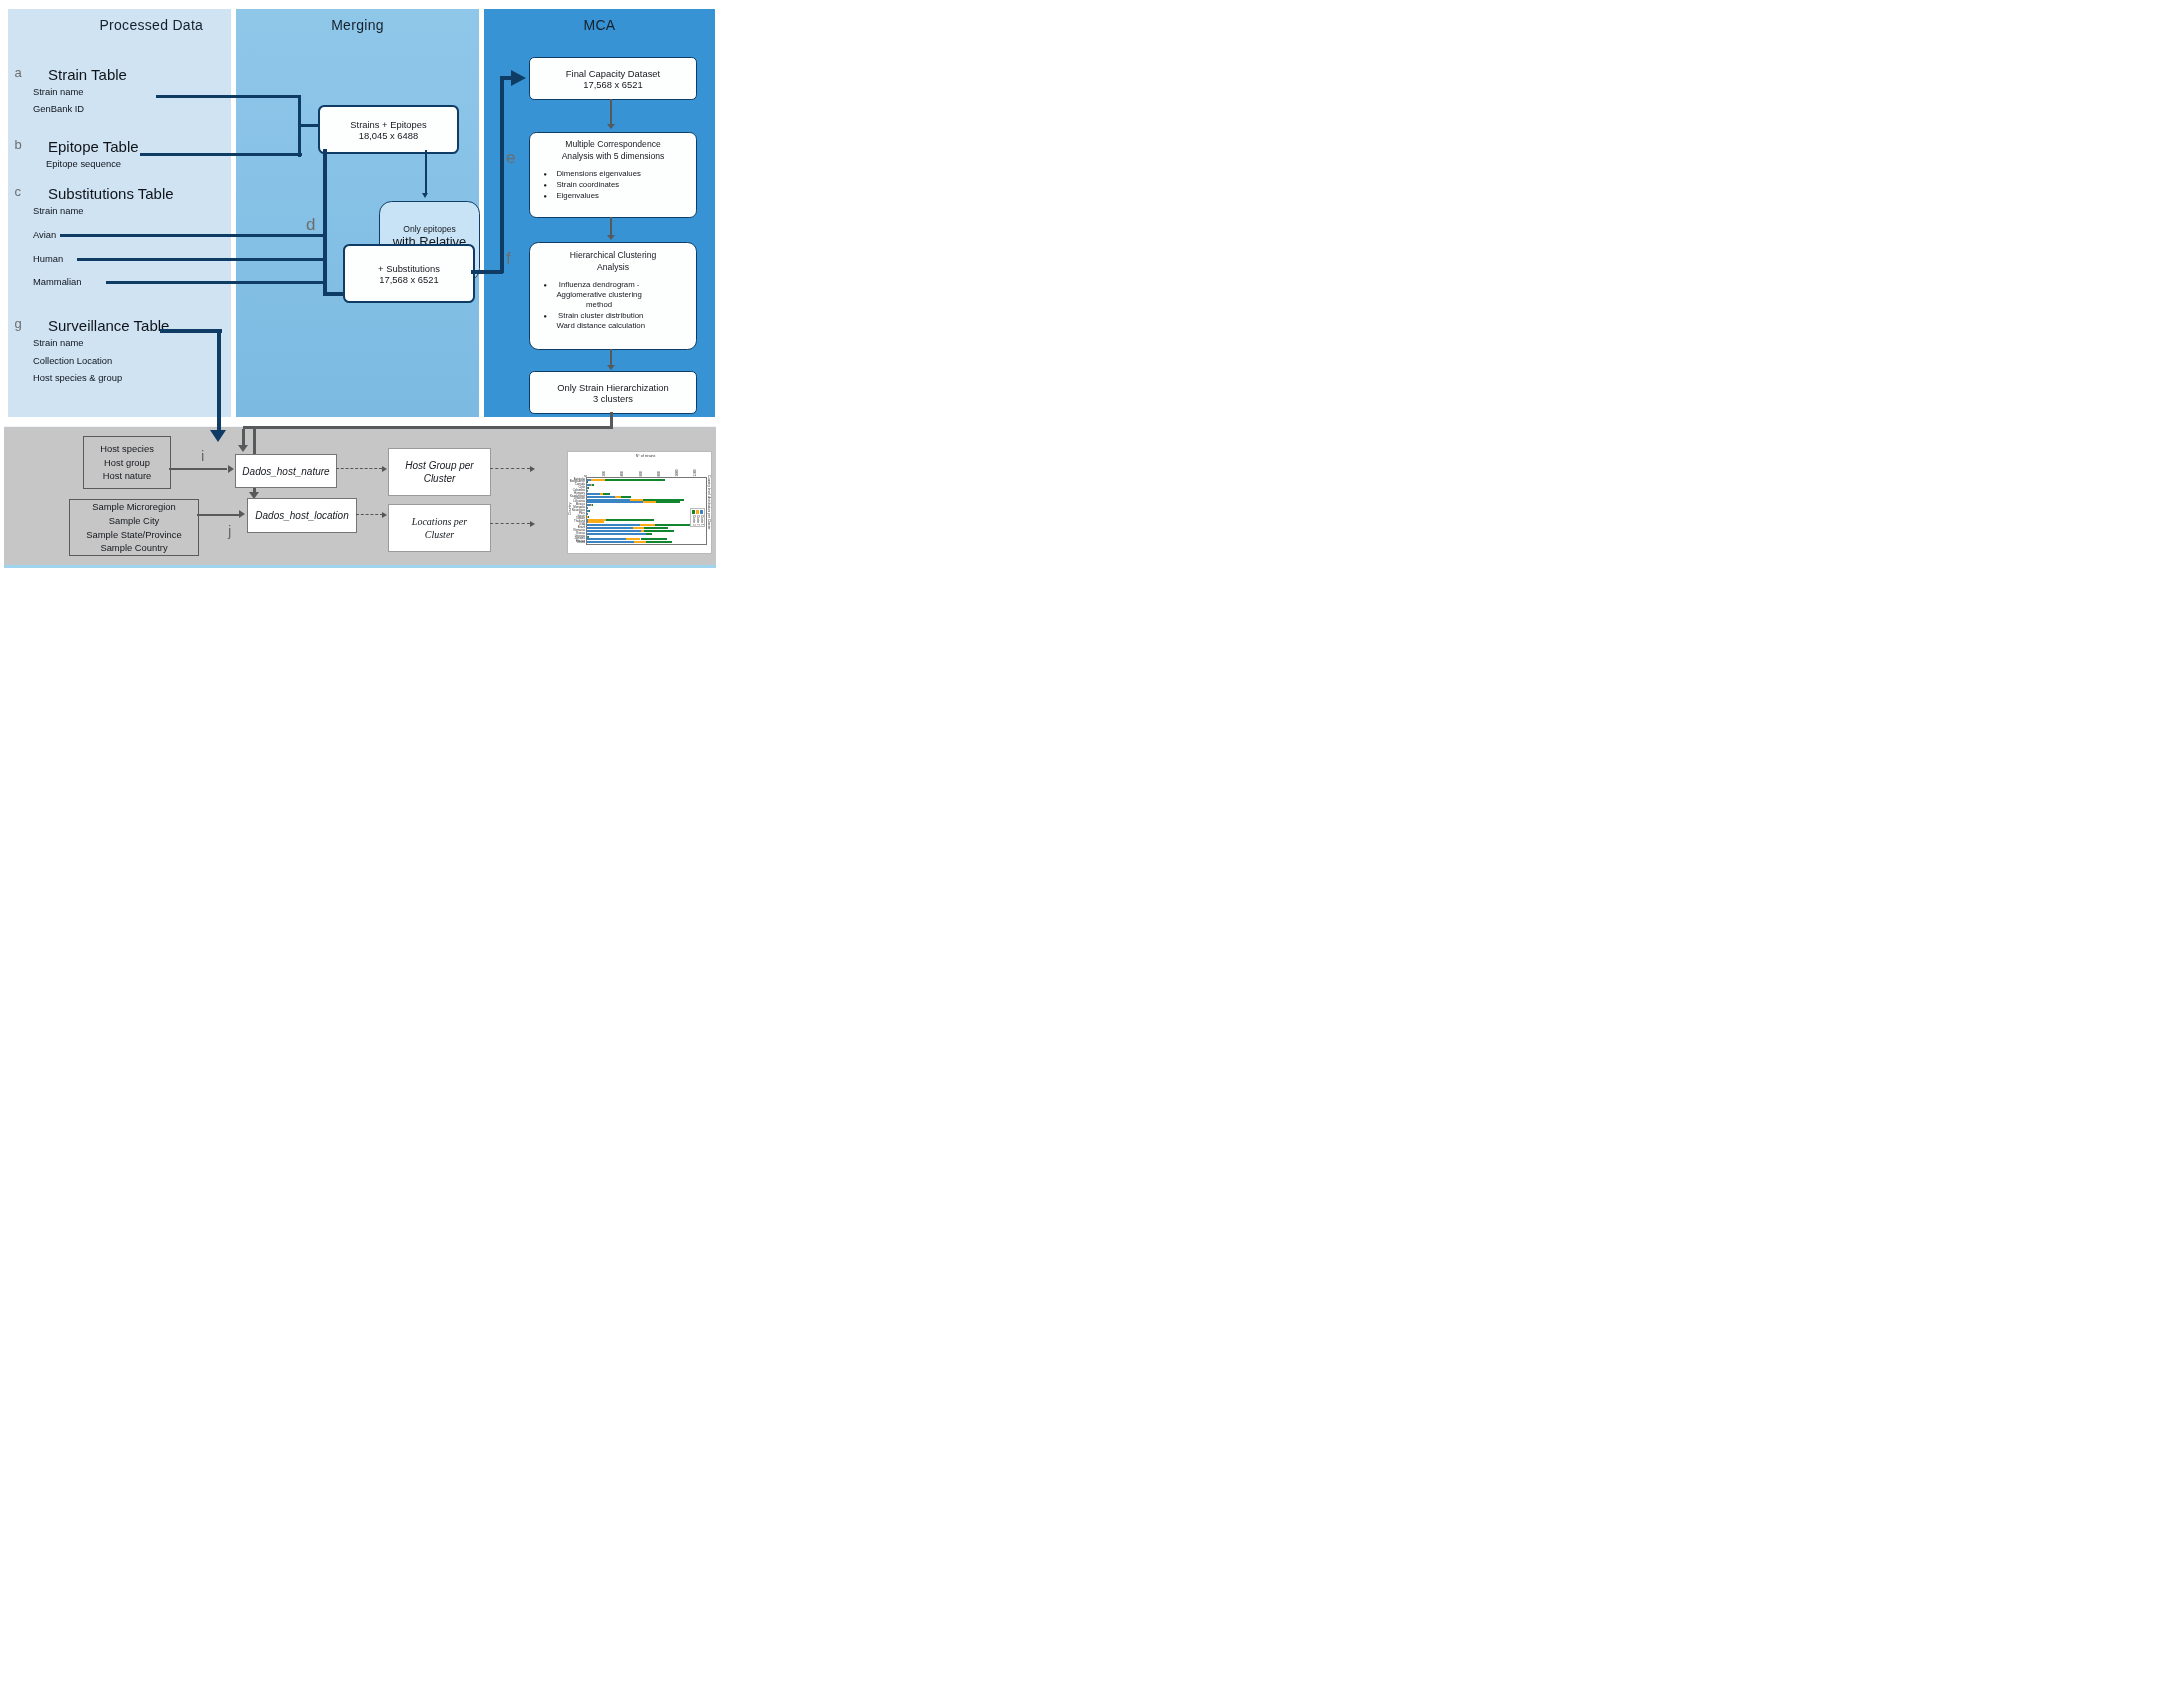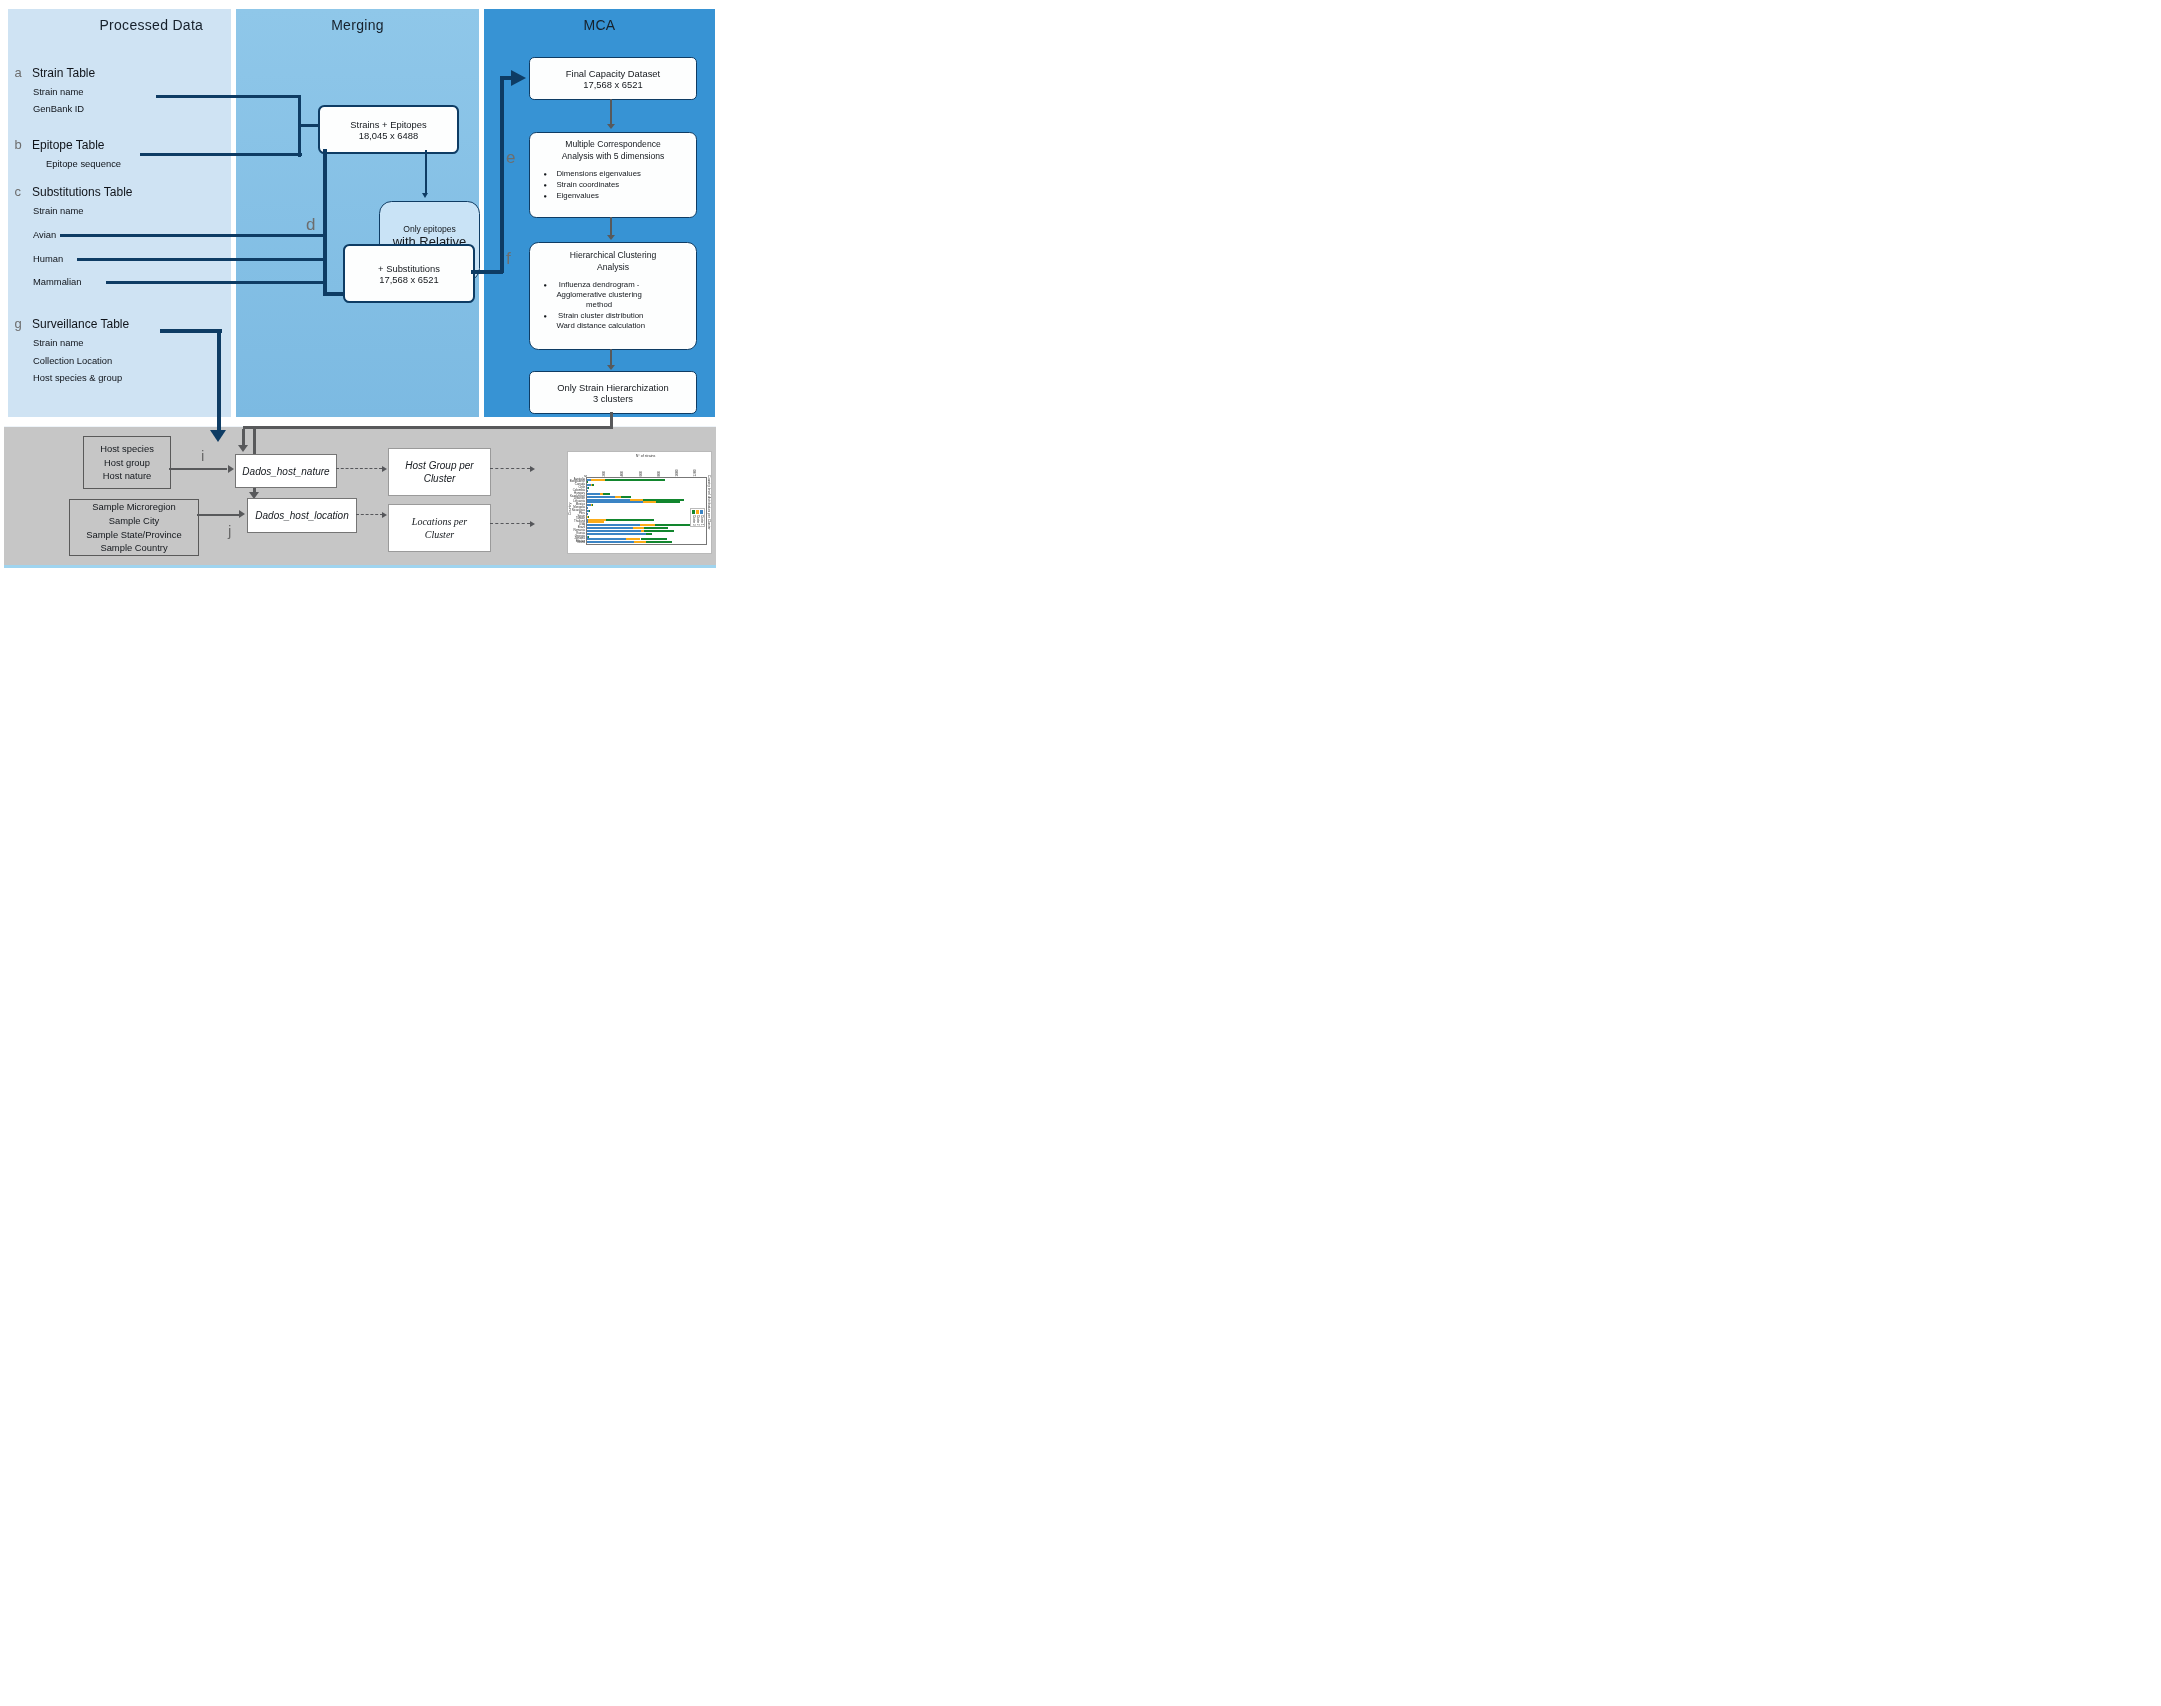--- a/index.html
+++ b/index.html
@@ -3,21 +3,21 @@
 <meta charset="utf-8">
 <style>
   html,body{margin:0;padding:0;background:#ffffff;font-family:"Liberation Sans",sans-serif;}
   #canvas{position:relative;width:720px;height:569px;background:#ffffff;overflow:hidden;
           --navy:#0e3c64;--gray:#58595b;color:#14181d;}
   .abs{position:absolute;}
   .panel{position:absolute;top:9.4px;height:408px;}
   .panel-title{position:absolute;top:17px;font-size:14px;color:#16202b;text-align:center;letter-spacing:0.3px;}
   .tag{position:absolute;color:#6d6d6d;font-size:13px;}
   .tag-big{position:absolute;color:#6d6d6d;font-size:17px;}
-  .hding{position:absolute;font-size:12px;color:#10141a;}
+  .hding{position:absolute;font-size:15px;color:#10141a;margin-left:16px;}
   .sub{position:absolute;font-size:9.4px;color:#10141a;}
   .nl{position:absolute;background:var(--navy);}
   .gl{position:absolute;background:var(--gray);}
   .tri{position:absolute;width:0;height:0;}
   .wbox{position:absolute;background:#fdfefe;border:1.6px solid var(--navy);border-radius:6.3px;
         display:flex;flex-direction:column;align-items:center;justify-content:center;text-align:center;}
   .wbox .l1{font-size:9.4px;} .wbox .l2{font-size:9.4px;}
   .mcabox{position:absolute;background:#fdfefe;border:1.6px solid var(--navy);border-radius:7.3px;}
   .gbox{position:absolute;background:#c6c6c6;border:1px solid #5a5a5a;display:flex;flex-direction:column;
         align-items:center;justify-content:center;text-align:center;}

